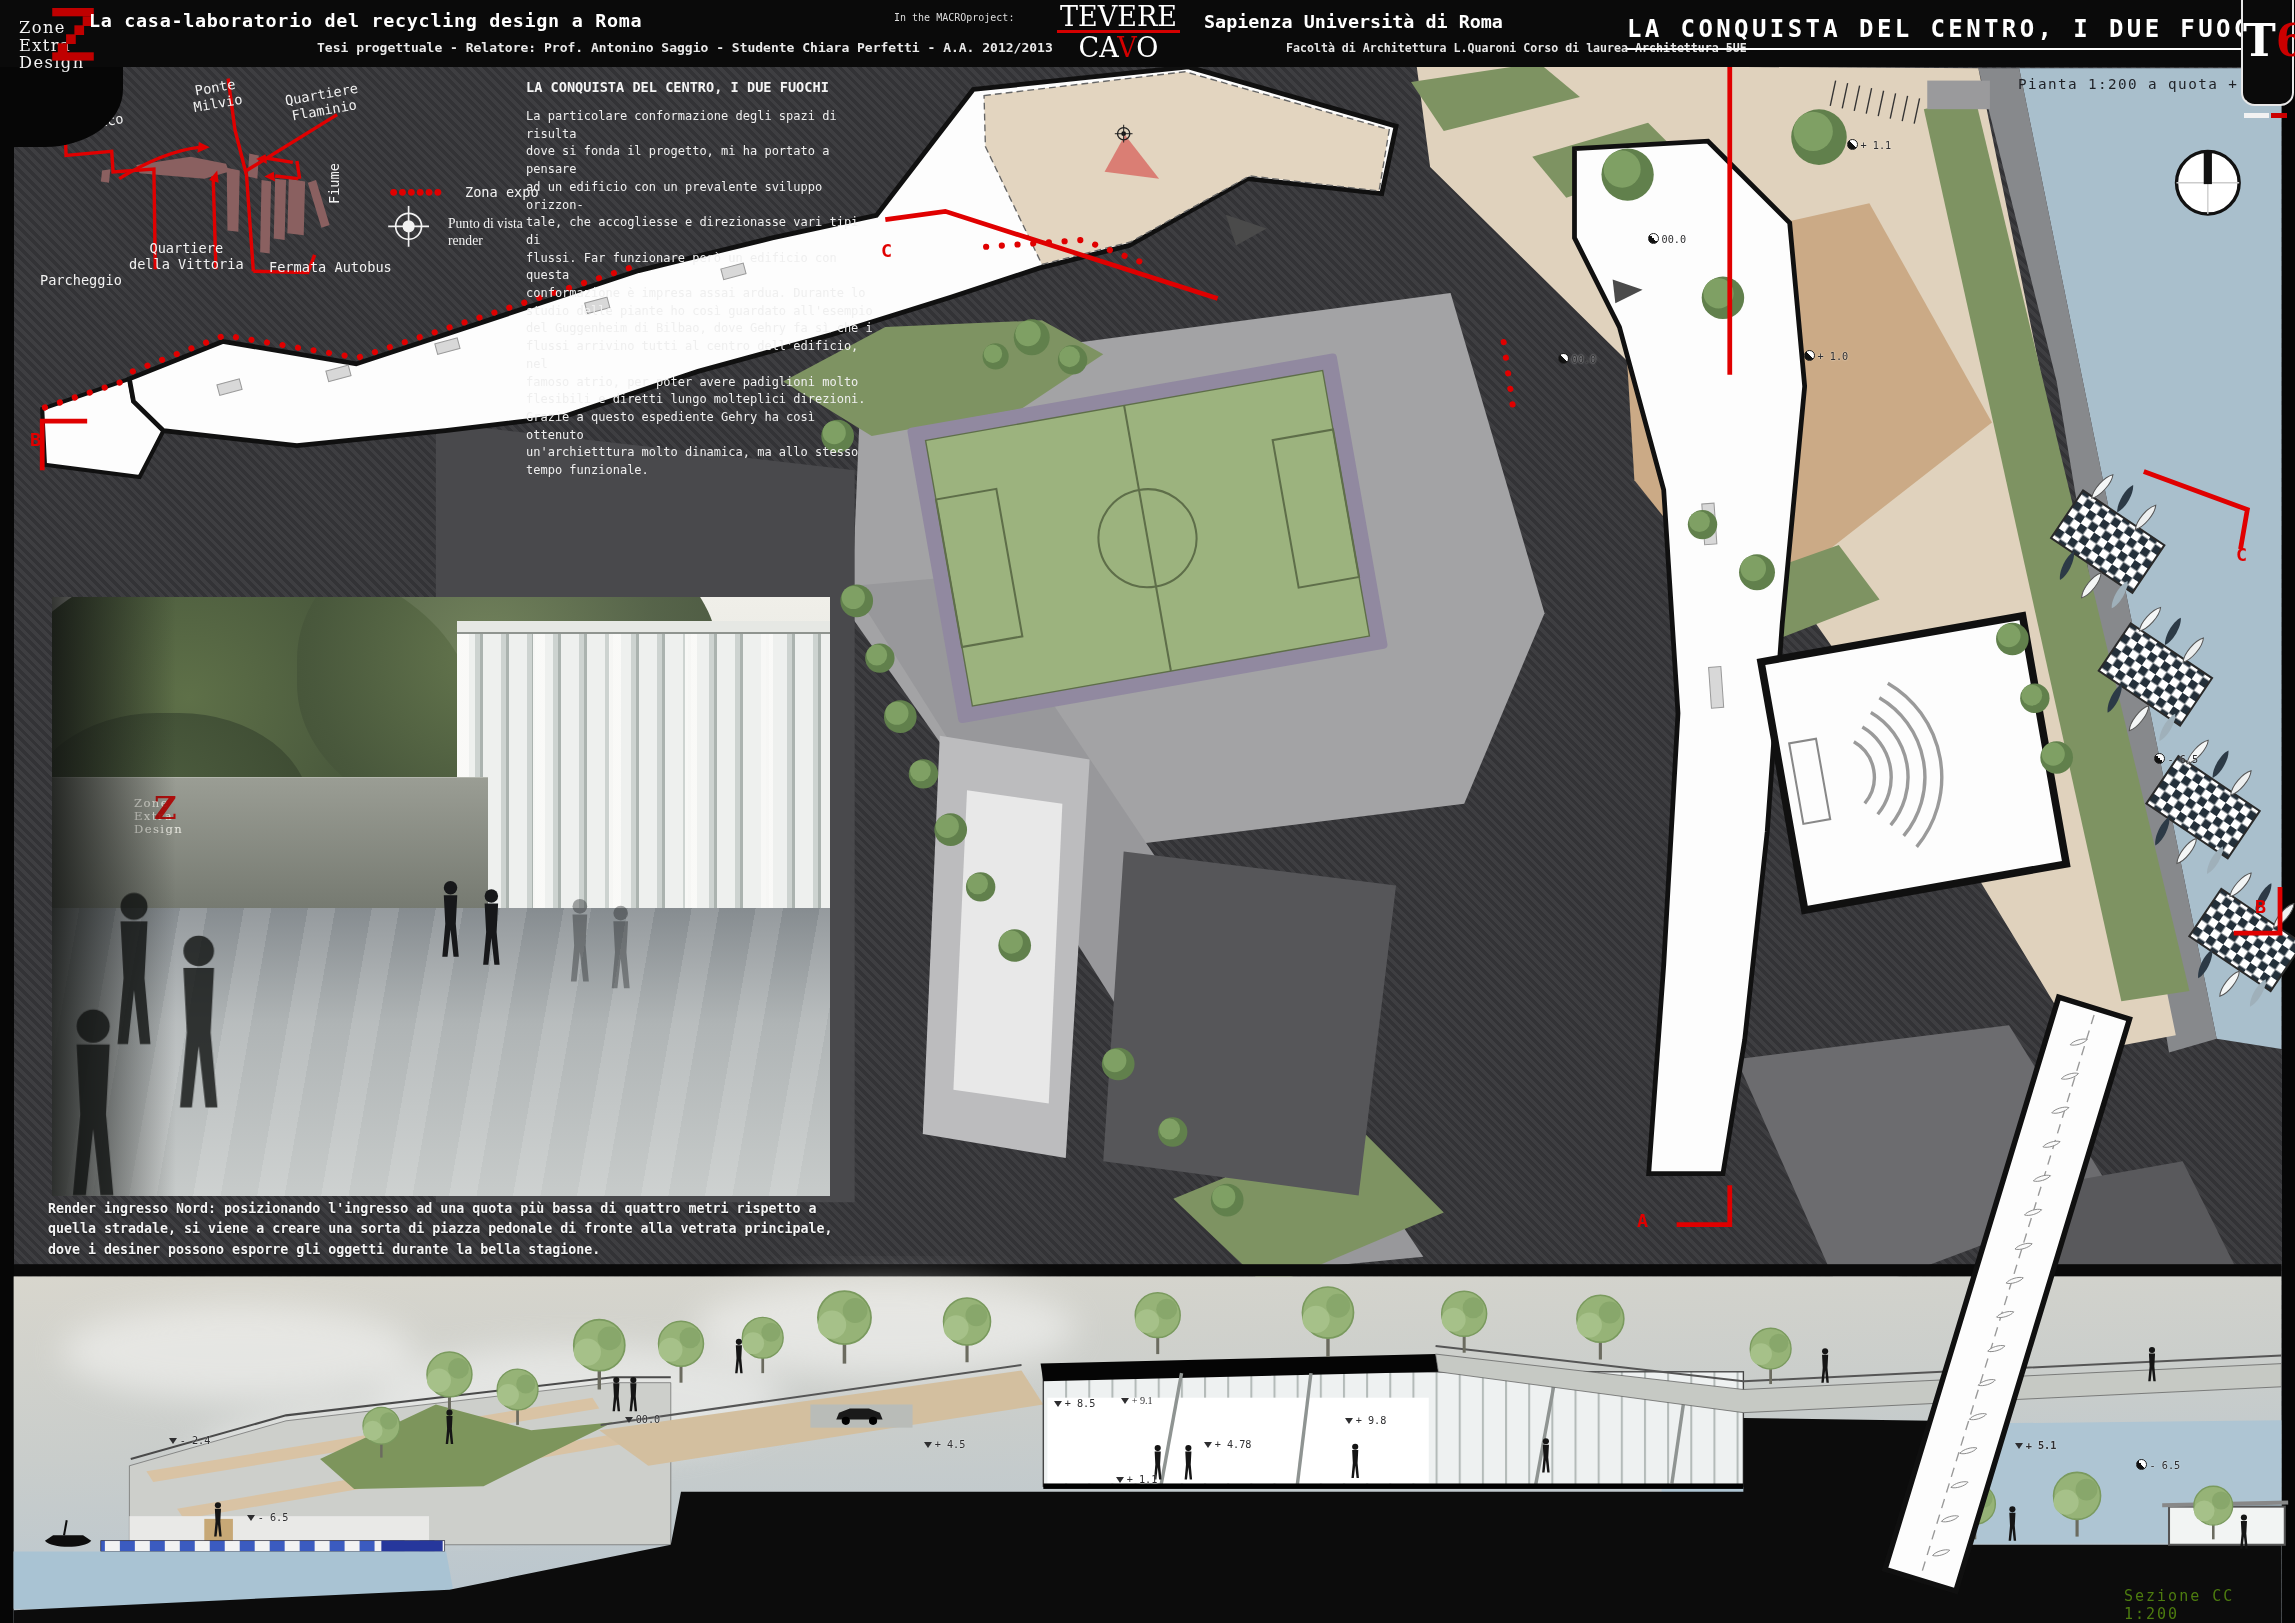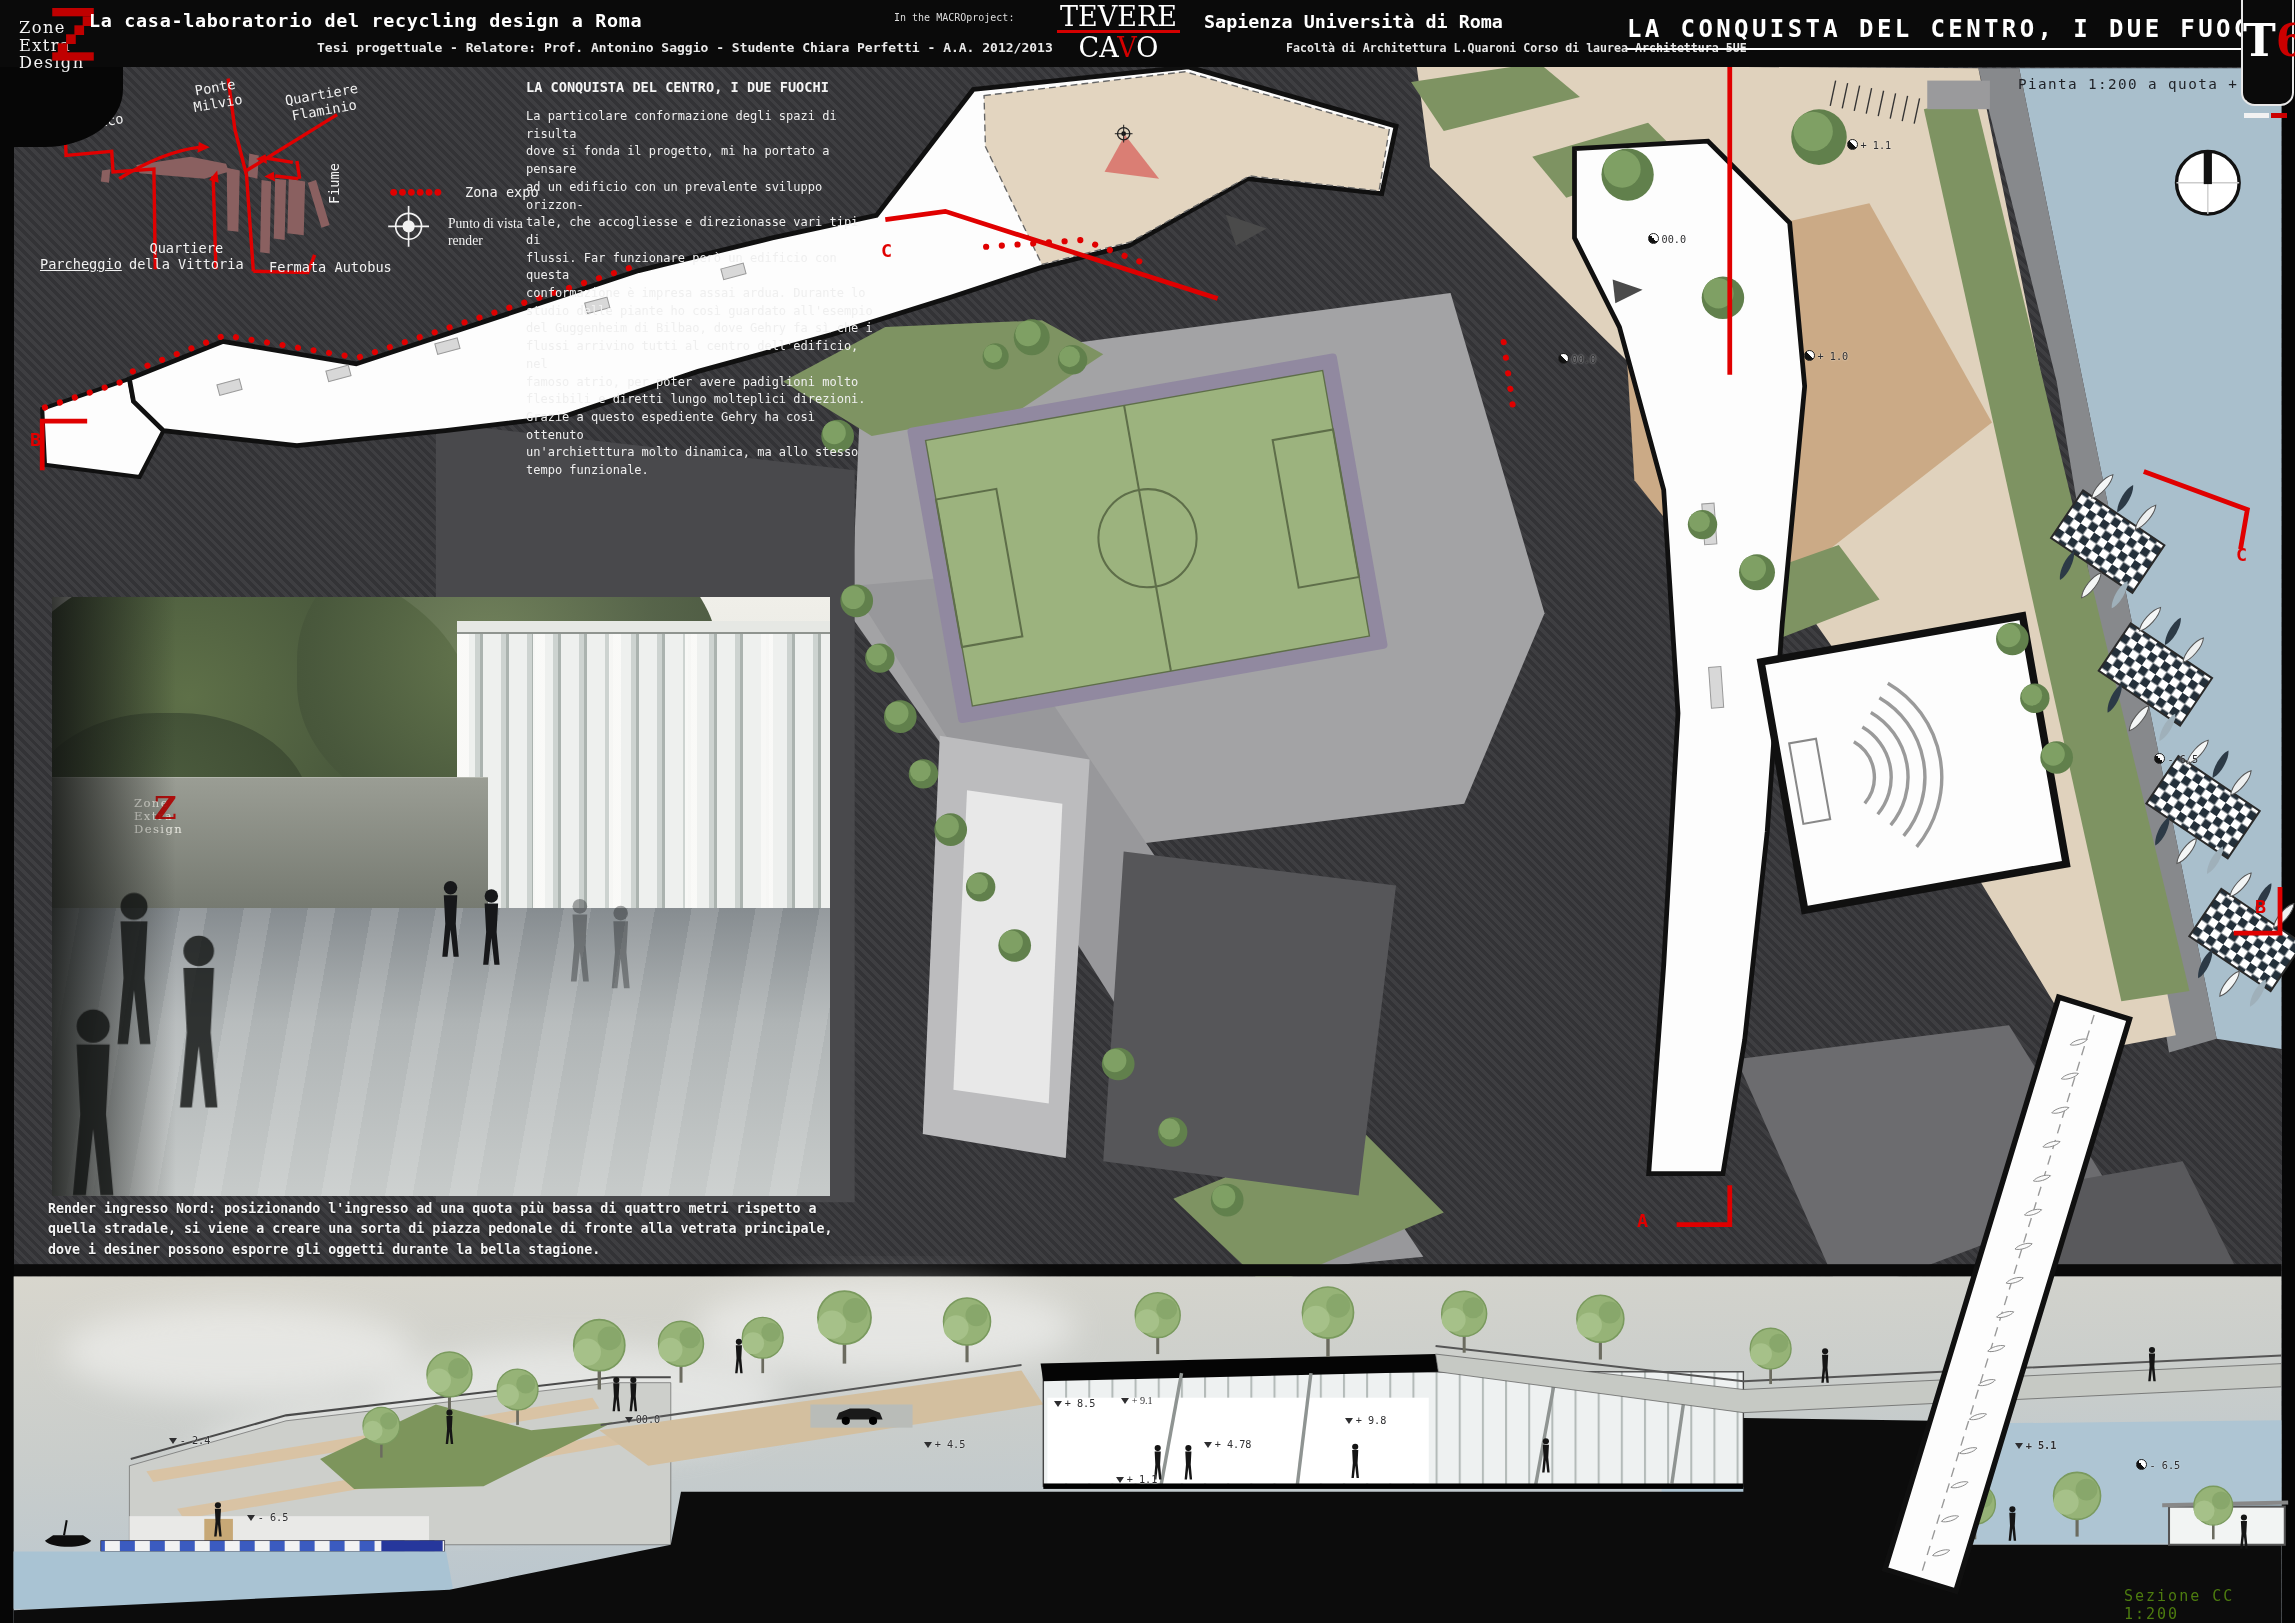--- a/index.html
+++ b/index.html
@@ -443,21 +443,21 @@
   </div>
 
   <div id="pianta" class="abs" style="left:2018px;top:76px;">Pianta 1:200 a quota + 1.5</div>
 
   <div class="abs maplbl pre" style="left:65px;top:99px;transform:rotate(-10deg);">Foro
 Italico</div>
   <div class="abs maplbl pre" style="left:192px;top:79px;transform:rotate(-10deg);text-align:center;">Ponte
 Milvio</div>
   <div class="abs maplbl pre" style="left:286px;top:86px;transform:rotate(-10deg);text-align:center;">Quartiere
 Flaminio</div>
-  <div class="abs maplbl" style="left:40px;top:256px;text-decoration:underline;">Parcheggio</div>
+  <div class="abs maplbl" style="left:40px;top:272px;">Parcheggio</div>
   <div class="abs maplbl pre" style="left:129px;top:240px;text-align:center;">Quartiere
 della Vittoria</div>
   <div class="abs maplbl" style="left:269px;top:259px;">Fermata Autobus</div>
   <div class="abs maplbl" style="left:326px;top:204px;transform:rotate(-90deg);transform-origin:left top;">Fiume</div>
 
   <div class="abs leglbl" style="left:448px;top:184px;margin-left:17px;">Zona expo</div>
   <div class="abs leglbl pre" style="left:448px;top:215px;font-family:Liberation Serif, serif;">Punto di vista
 render</div>
 
   <div id="desc-title" class="abs" style="left:526px;top:79px;">LA CONQUISTA DEL CENTRO, I DUE FUOCHI</div>

